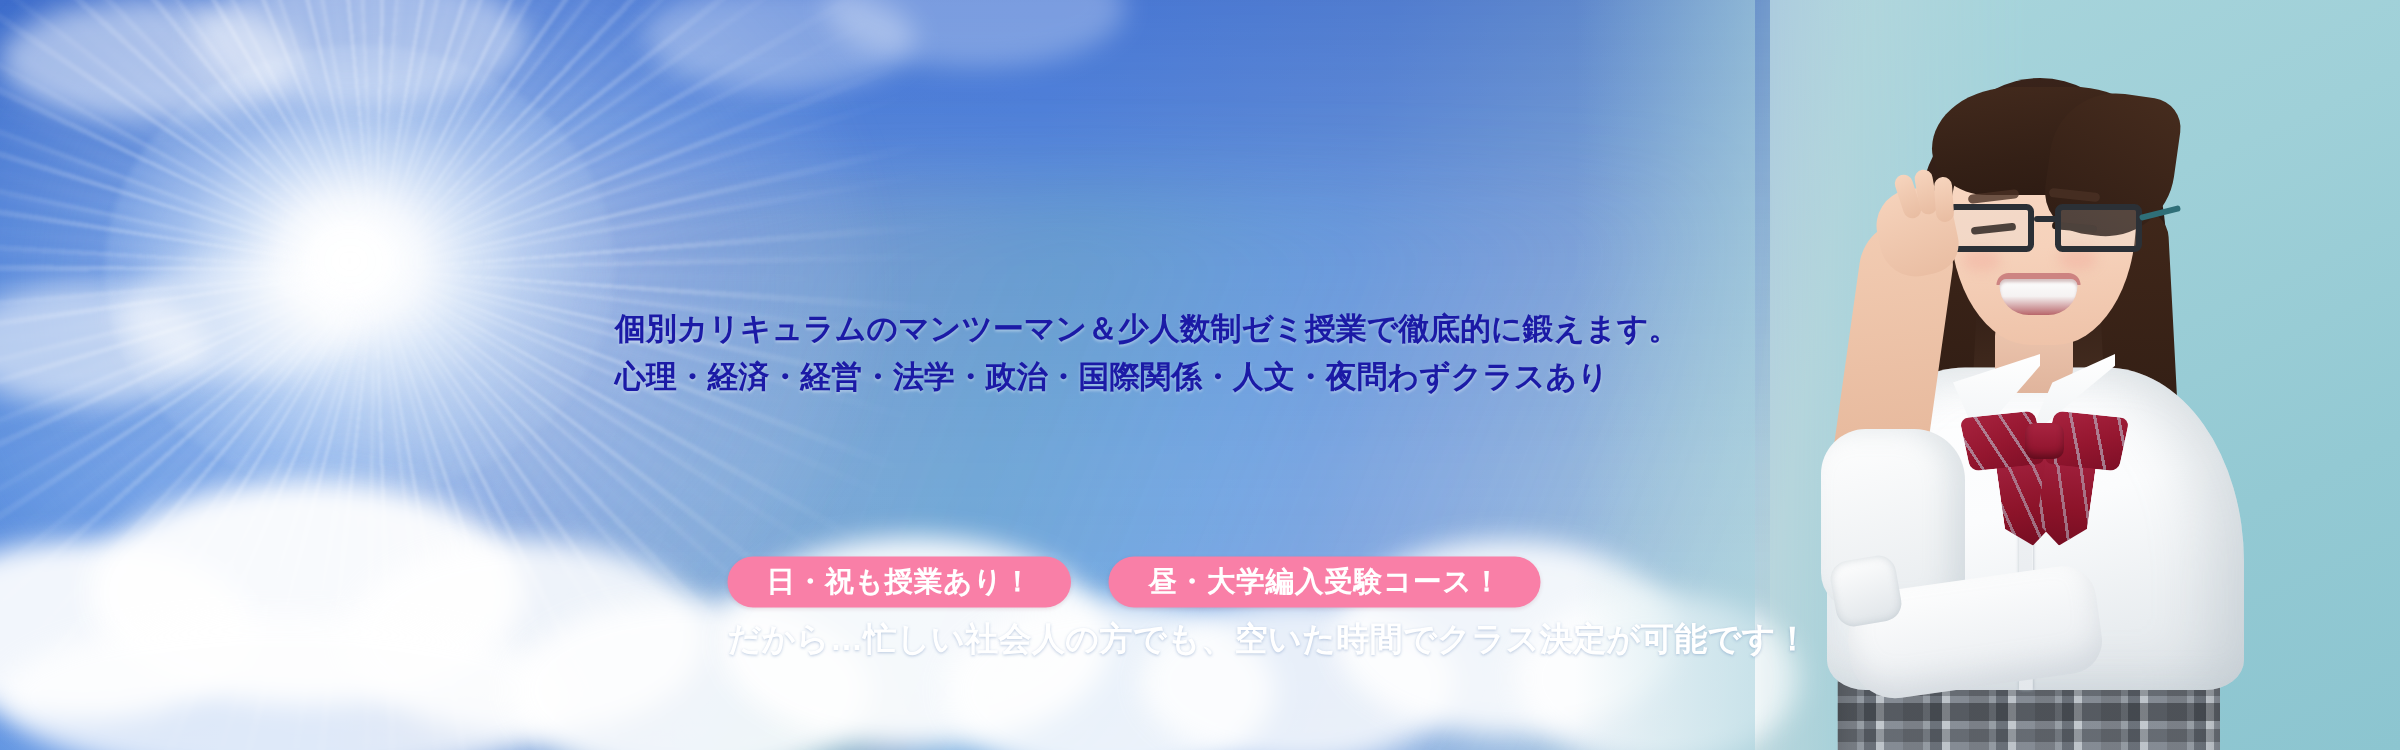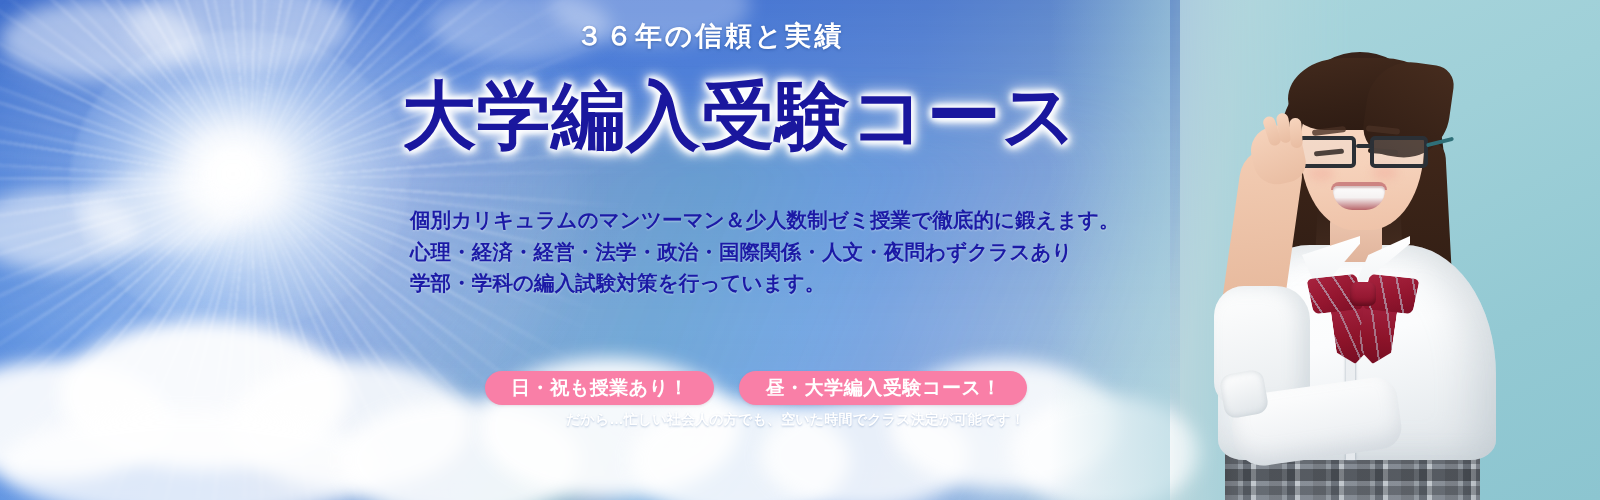--- a/index.html
+++ b/index.html
@@ -459,23 +459,23 @@
     align-items:center;
     justify-content:center;
     white-space:nowrap;
     box-shadow:0 1px 3px rgba(120,40,70,.14);
   }
 
   .tagline {
     position:absolute;
     left:485px; top:411px;
     width:540px;
-    text-align:right;
+    text-align:left;
     color:#ffffff;
-    font-size:14px;
+    font-size:22px;
     font-weight:bold;
     letter-spacing:.012em;
     white-space:nowrap;
     text-shadow:0 1px 2px rgba(70,110,170,.35);
   }
 </style>
 </head>
 <body>
 
 <div id="banner">
@@ -569,28 +569,25 @@
     <div class="arm-up"></div>
     <div class="hand"></div>
     <div class="finger f1"></div>
     <div class="finger f2"></div>
     <div class="finger f3"></div>
     <div class="sleeve-up"></div>
     <div class="arm-low"></div>
     <div class="cuff"></div>
   </div>
 
-  <div class="kicker">３６年の信頼と実績</div>
-
-  <div class="headline">大学編入受験コース</div>
+
 
   <div class="lead">
     <div>個別カリキュラムのマンツーマン＆少人数制ゼミ授業で徹底的に鍛えます。</div>
     <div>心理・経済・経営・法学・政治・国際関係・人文・夜問わずクラスあり</div>
-    <div>学部・学科の編入試験対策を行っています。</div>
   </div>
 
   <div class="badges">
     <div class="badge">日・祝も授業あり！</div>
     <div class="badge">昼・大学編入受験コース！</div>
   </div>
 
   <div class="tagline">だから…忙しい社会人の方でも、空いた時間でクラス決定が可能です！</div>
 
 </div>

